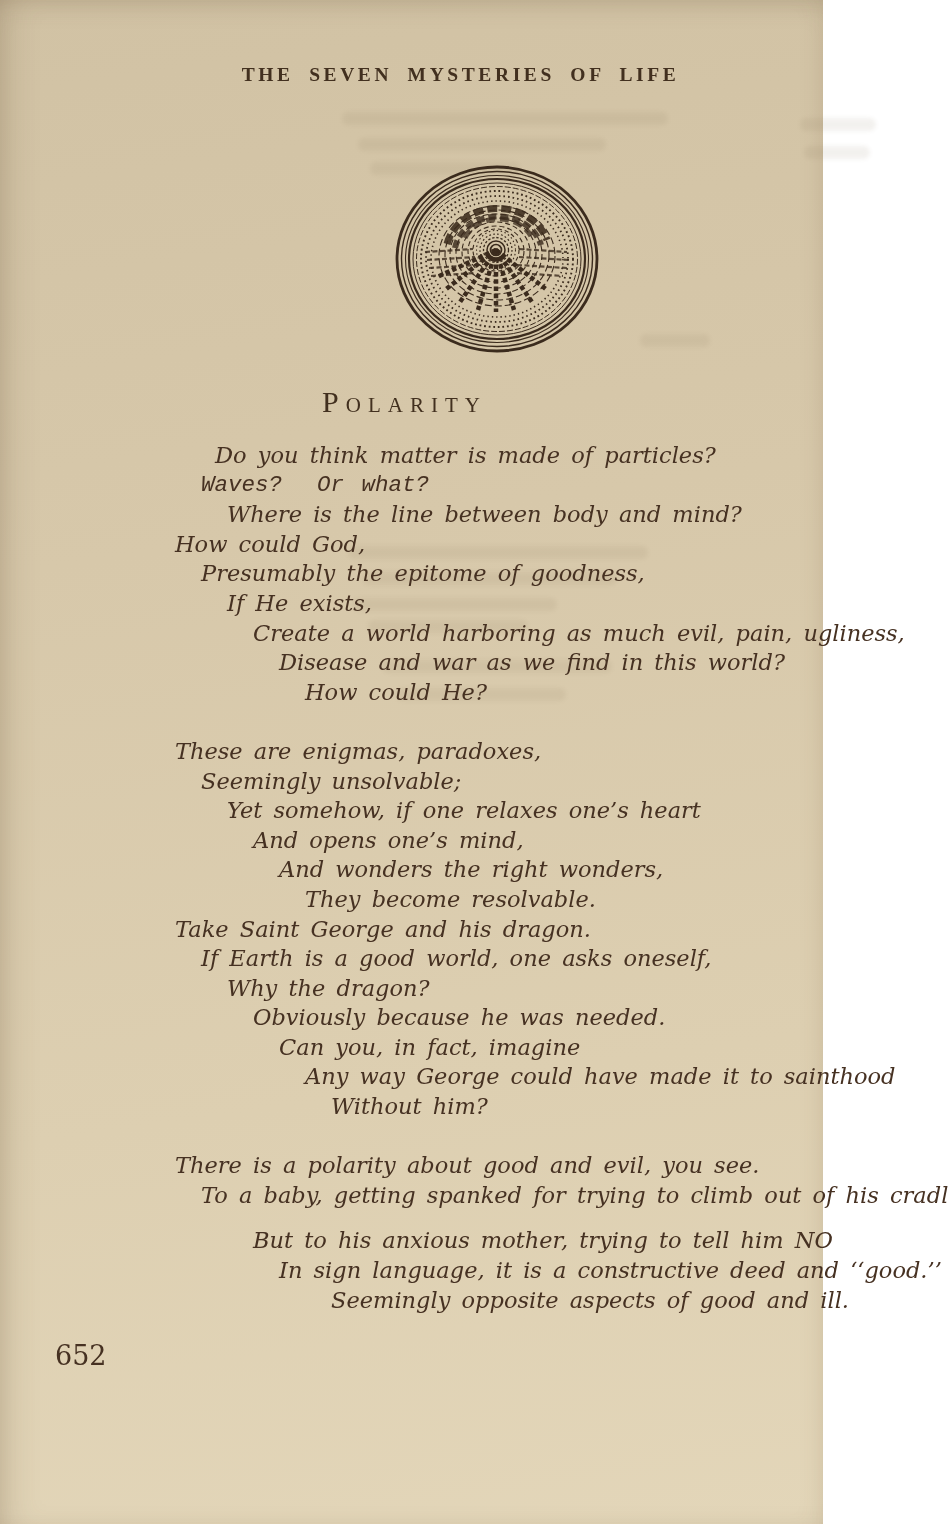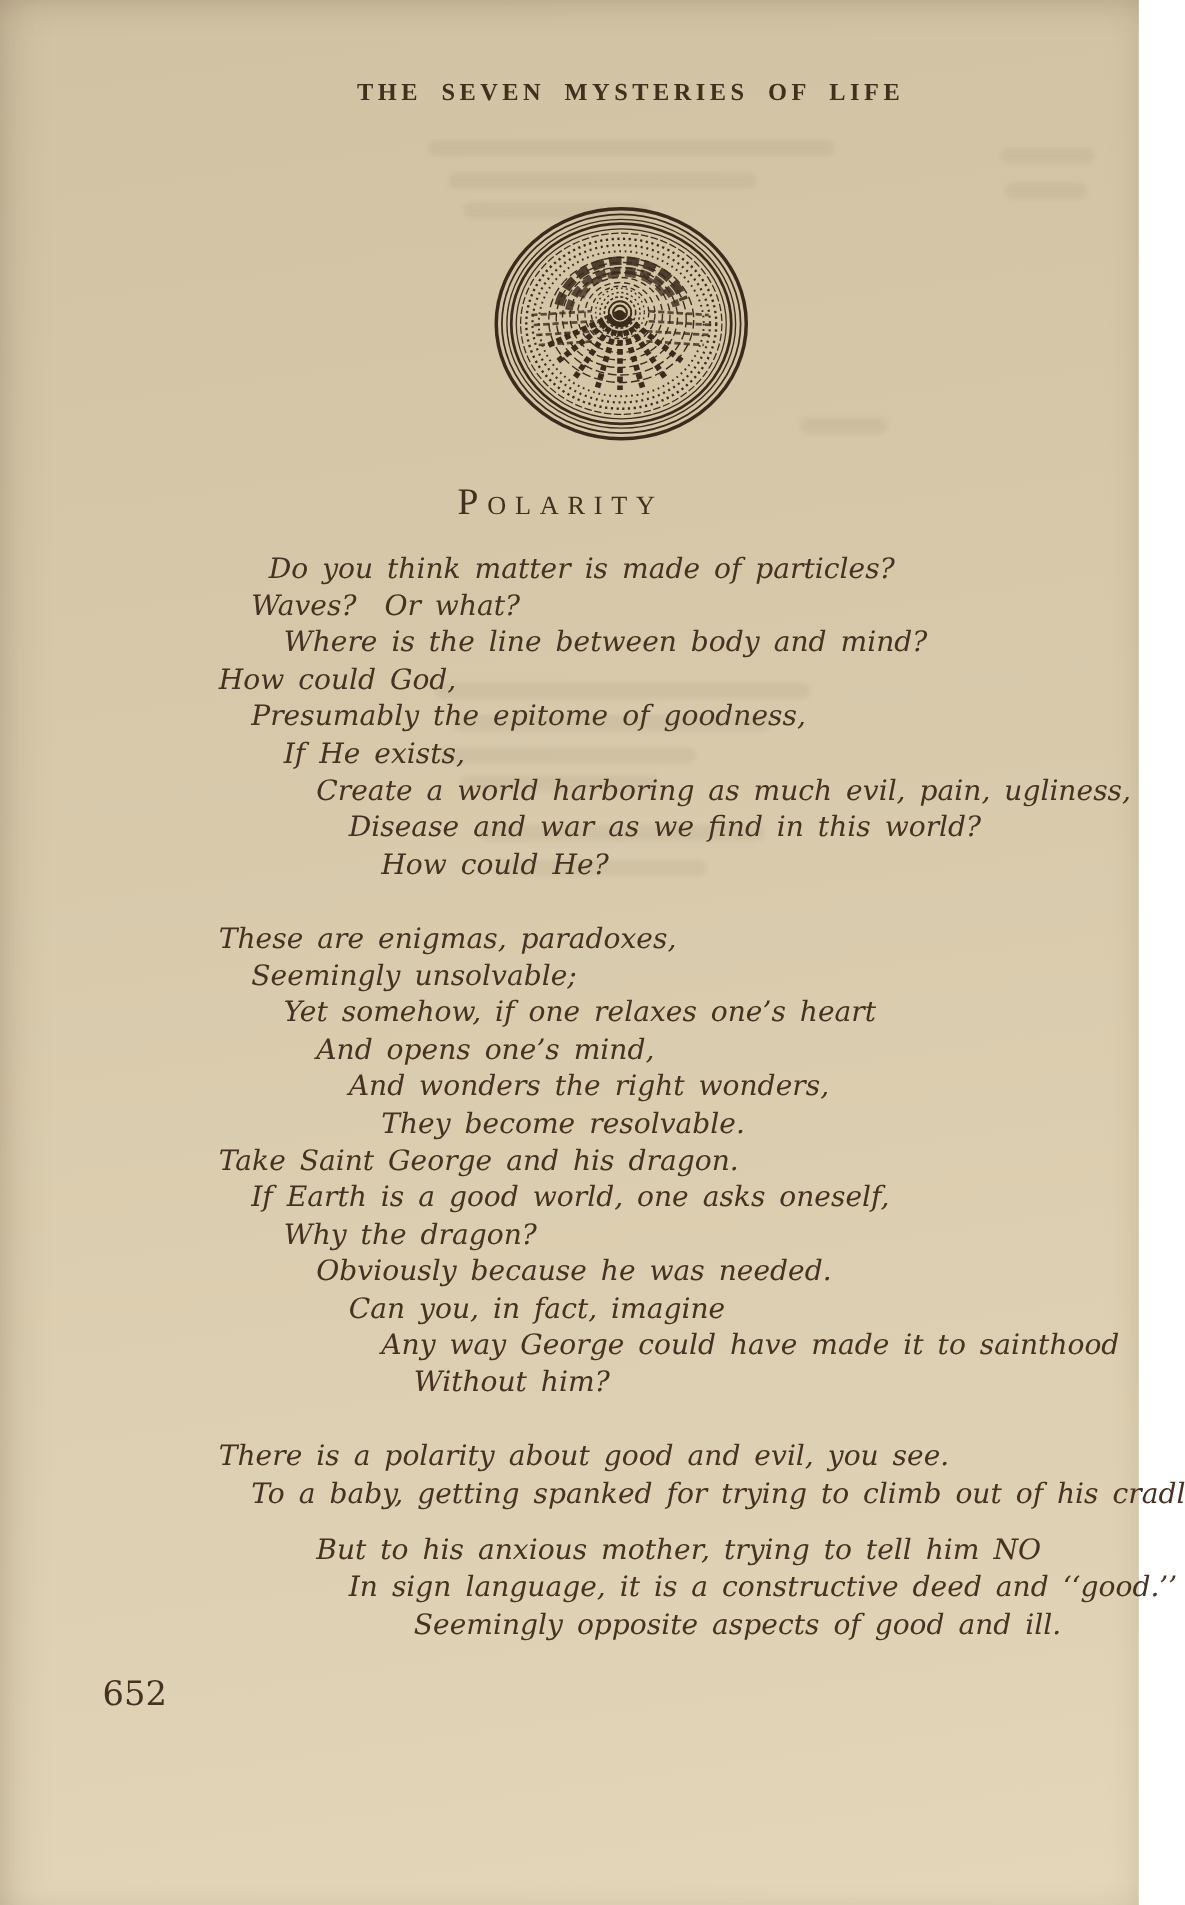--- a/index.html
+++ b/index.html
@@ -3,21 +3,21 @@
 <meta charset="utf-8">
 <style>
   html, body { margin: 0; padding: 0; }
   body {
     width: 948px; height: 1524px;
     font-family: "DejaVu Serif", serif;
     overflow: hidden;
   }
   .page {
     position: relative;
-    width: 911px; height: 1524px;
+    width: 823px; height: 1524px;
     background: linear-gradient(172deg, #d1c2a4 0%, #d7c8aa 35%, #ddcfb1 70%, #e3d6b9 100%);
     box-shadow:
       inset 22px 0 36px -20px rgba(92, 72, 46, 0.28),
       inset -14px 0 30px -18px rgba(92, 72, 46, 0.14),
       inset 0 18px 30px -18px rgba(92, 72, 46, 0.18);
   }
   .running-header {
     position: absolute; top: 64px; left: 0; right: 0;
     text-align: center;
     transform: translateX(49px);
@@ -52,21 +52,20 @@
   .stanza { margin-bottom: 29.6px; }
   .poem-line {
     height: 29.6px; line-height: 29.6px;
     white-space: pre;
   }
   .page-number {
     position: absolute; left: 55px; top: 1340px;
     font-family: "DejaVu Serif", serif;
     font-size: 27px;
     color: #463122;
-    margin-left: 27px;
   }
   .ghost {
     position: absolute;
     height: 13px;
     background: #7d6b4f;
     opacity: 0.09;
     border-radius: 7px;
     filter: blur(2px);
   }
 </style>
@@ -145,21 +144,21 @@
       <circle cx="101" cy="86" r="16" stroke-width="1.2" stroke-dasharray="1.8 2.2"></circle>
       <circle cx="101" cy="86" r="19.5" stroke-width="1.1" stroke-dasharray="1.5 2.5"></circle>
     </g>
   </svg>
 
   <div class="section-title">Polarity</div>
 
   <div class="poem">
       <div class="stanza">
         <div class="poem-line" style="padding-left: 0px; margin-left: 40px;">Do you think matter is made of particles?</div>
-        <div class="poem-line" style="padding-left: 26px;">Waves?  Or what?</div>
+        <div class="poem-line" style="padding-left: 26px; font-family: Liberation Mono, monospace;">Waves?  Or what?</div>
         <div class="poem-line" style="padding-left: 52px;">Where is the line between body and mind?</div>
         <div class="poem-line" style="padding-left: 0px;">How could God,</div>
         <div class="poem-line" style="padding-left: 26px;">Presumably the epitome of goodness,</div>
         <div class="poem-line" style="padding-left: 52px;">If He exists,</div>
         <div class="poem-line" style="padding-left: 78px;">Create a world harboring as much evil, pain, ugliness,</div>
         <div class="poem-line" style="padding-left: 104px;">Disease and war as we find in this world?</div>
         <div class="poem-line" style="padding-left: 130px;">How could He?</div>
       </div>
       <div class="stanza">
         <div class="poem-line" style="padding-left: 0px;">These are enigmas, paradoxes,</div>

